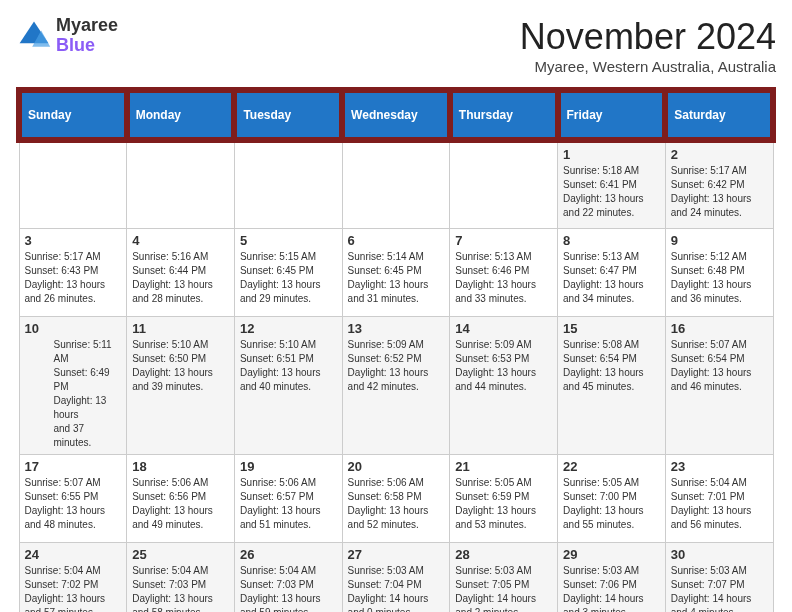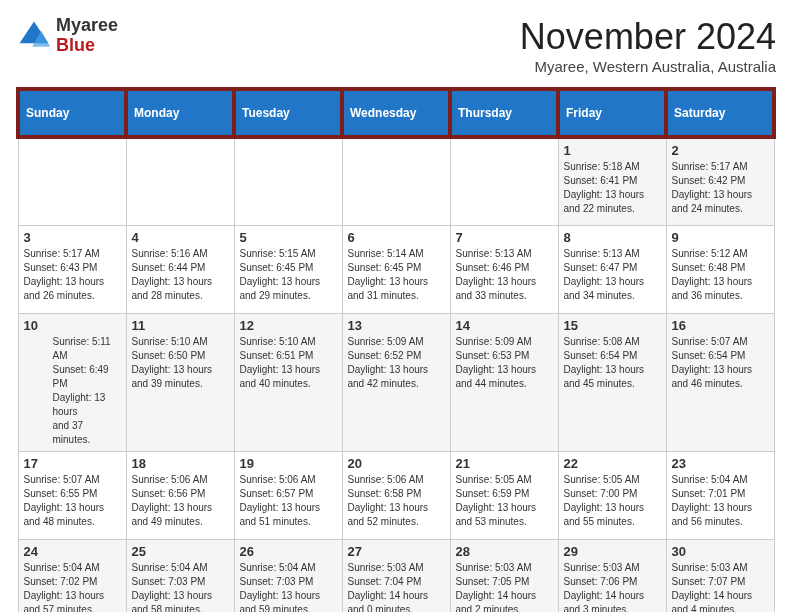--- a/index.html
+++ b/index.html
@@ -20,21 +20,21 @@
       display: flex;
       align-items: center;
       gap: 4px;
     }
     .logo-text {
       font-size: 18px;
       font-weight: bold;
       line-height: 1.1;
     }
     .logo-text .general { color: #333; }
-    .logo-text .blue { color: #b91c1c; }
+    .logo-text .blue { color: #8b5cf6; }
     .logo-icon {
       width: 36px;
       height: 36px;
     }
     .title-block {
       text-align: right;
     }
     .month-title {
       font-size: 36px;
       font-weight: normal;
@@ -49,21 +49,21 @@
       border-collapse: collapse;
       table-layout: fixed;
     }
     thead th {
       background-color: #2176c7;
       color: #fff;
       font-size: 12px;
       font-weight: bold;
       padding: 15px 6px;
       text-align: left;
-      border: 4px solid #7f1d1d;
+      border: 6px solid #7f1d1d;
     }
     tbody td {
       vertical-align: top;
       border: 1px solid #ccc;
       padding: 4px 5px;
       height: 88px;
       background: #fff;
       font-size: 10.5px;
       color: #333;
     }

